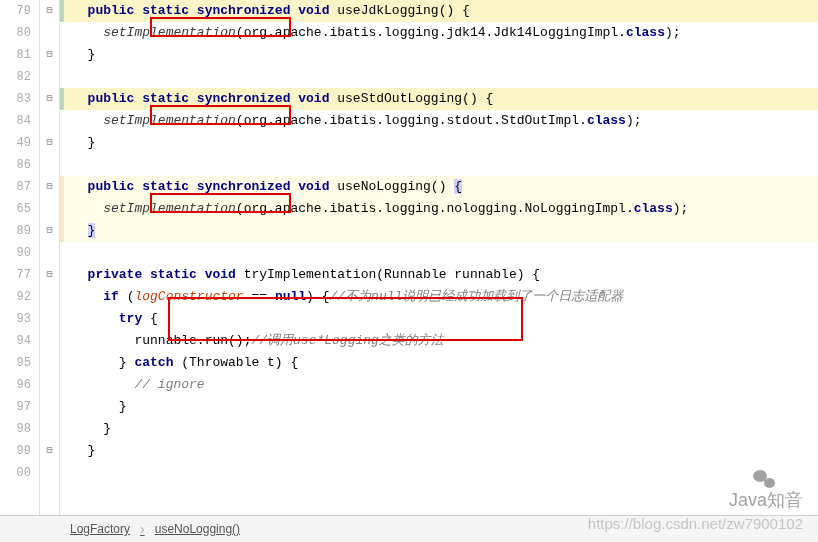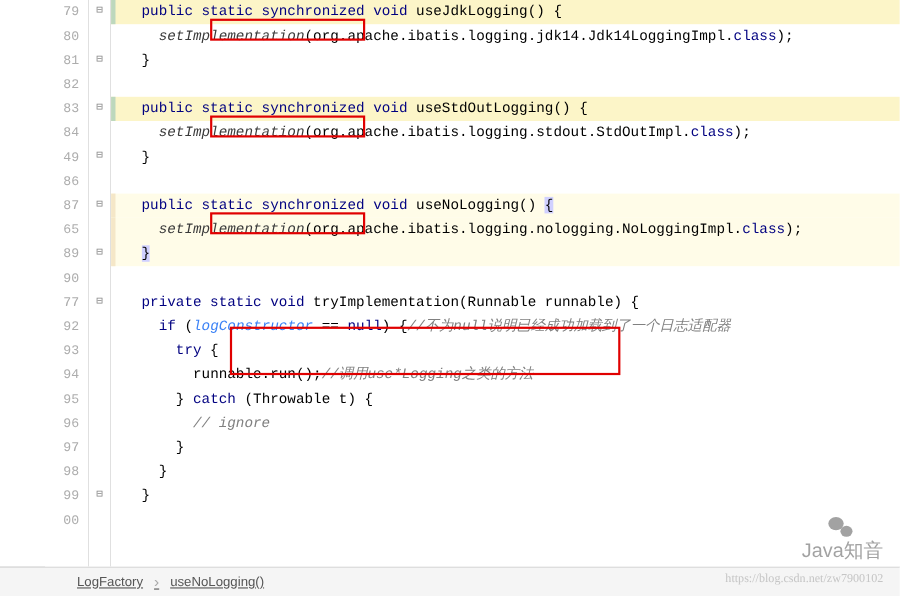--- a/index.html
+++ b/index.html
@@ -8,21 +8,20 @@
       font-size: 13px;
       background: #ffffff;
       width: 818px;
       height: 542px;
       overflow: hidden;
       position: relative;
     }
     .editor-container {
       display: flex;
       height: 515px;
-      padding-left: 41px;
     }
     .gutter {
       width: 40px;
       background: #ffffff;
       border-right: 1px solid #e0e0e0;
       flex-shrink: 0;
     }
     .line-num {
       color: #adadad;
       text-align: right;
@@ -51,25 +50,25 @@
     }
     .code-line {
       height: 22px;
       line-height: 22px;
       padding-left: 12px;
       white-space: pre;
       position: relative;
     }
     .highlight-line { background: #fffce8; }
     .highlight-yellow { background: #fcf5c8; }
-    .kw { color: #000080; font-weight: normal; }
+    .kw { color: #000080; font-weight: bold; }
     .ital-method { color: #3a3a3a; font-style: italic; }
     .comment { color: #808080; font-style: italic; }
     .brace-highlight { background: #d0d0ff; }
-    .ident { color: #3b82f6; font-style: italic; }
+    .ident { color: #c2410c; font-style: italic; }
     .red-box {
       border: 2px solid #e00000;
       position: absolute;
       pointer-events: none;
       z-index: 5;
     }
     .box1 { left: 90px; top: 17px; width: 141px; height: 20px; }
     .box2 { left: 90px; top: 105px; width: 141px; height: 20px; }
     .box3 { left: 90px; top: 193px; width: 141px; height: 20px; }
     .box4 { left: 108px; top: 297px; width: 355px; height: 44px; }
@@ -102,22 +101,22 @@
       z-index: 10;
       display: flex;
       align-items: center;
       flex-direction: column;
     }
     .watermark-sub {
       position: absolute;
       right: 15px;
       bottom: 10px;
       color: rgba(150,150,150,0.5);
-      font-family: Liberation Serif, serif;
-      font-size: 11px;
+      font-family: Liberation Sans, sans-serif;
+      font-size: 15px;
       z-index: 10;
     }
     .wechat-icon {
       display: inline-block;
       width: 22px;
       height: 18px;
       position: relative;
       margin-right: 4px;
     }
     .wechat-icon::before, .wechat-icon::after {

